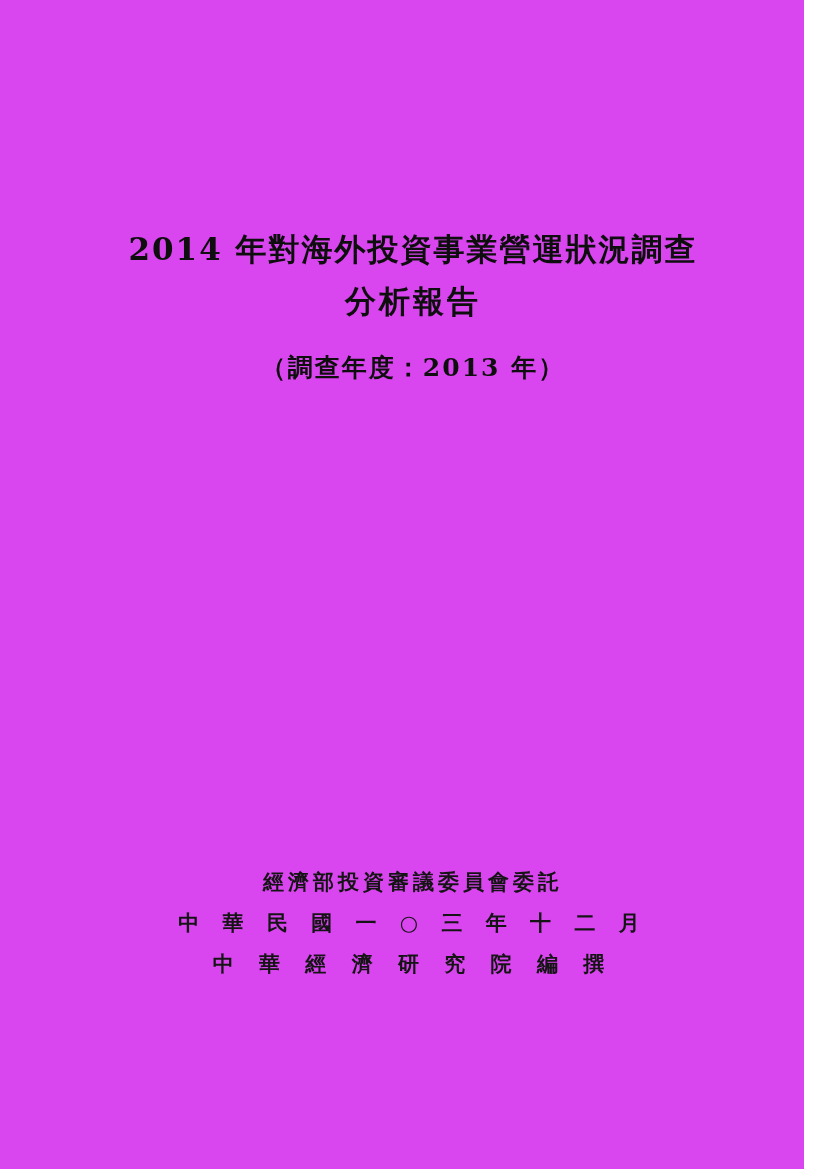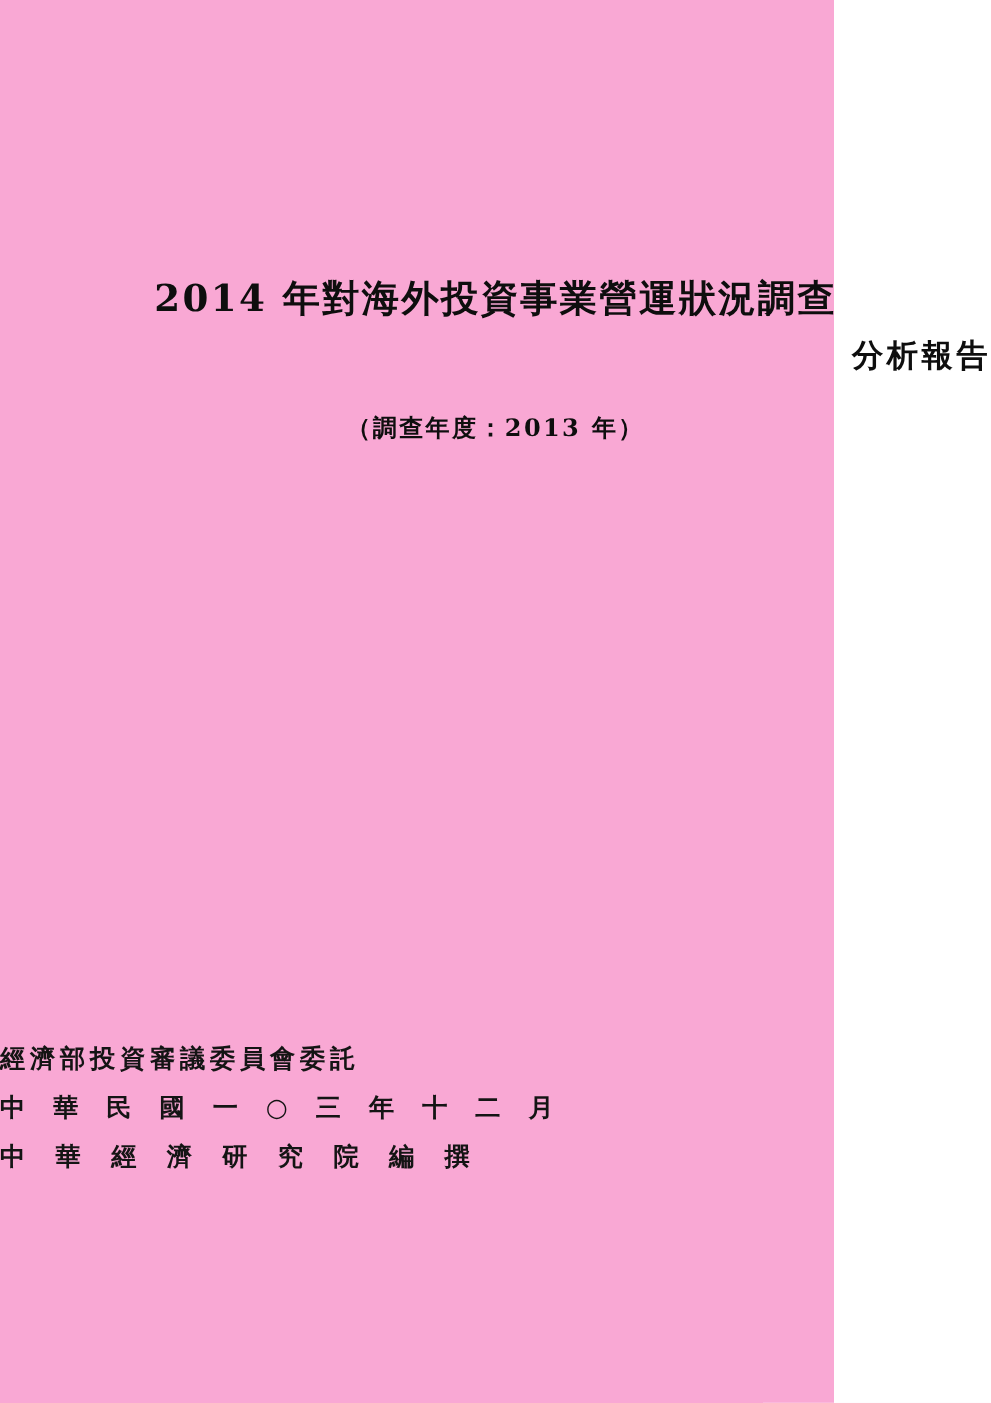--- a/index.html
+++ b/index.html
@@ -11,23 +11,23 @@
     width: 826px;
     height: 1169px;
     font-family: "DejaVu Serif", "Liberation Serif", serif;
     color: #111111;
     position: relative;
     overflow: hidden;
   }
 
   .page {
     position: relative;
-    width: 695px;
+    width: 804px;
     height: 1169px;
-    background: #f9a8d4;
+    background: #d946ef;
     box-sizing: border-box;
   }
 
   
   .title-block {
     position: absolute;
     top: 225px;
     left: 0;
     width: 826px;
     text-align: center;
@@ -36,42 +36,41 @@
   .title-line {
     font-size: 31px;
     font-weight: 700;
     letter-spacing: 2px;
     line-height: 1.55;
     color: #0e0e0e;
     white-space: nowrap;
   }
 
   .title-line.second {
-    font-size: 26px;
+    font-size: 31px;
     letter-spacing: 3px;
     margin-top: 4px;
-    text-align: right;
   }
 
   .subtitle-line {
     margin-top: 26px;
-    font-size: 20px;
+    font-size: 25px;
     font-weight: 700;
     letter-spacing: 2px;
     color: #0e0e0e;
     white-space: nowrap;
   }
 
   
   .imprint-block {
     position: absolute;
     top: 862px;
     left: 0;
     width: 826px;
-    text-align: left;
+    text-align: center;
   }
 
   .imprint-line {
     font-size: 21px;
     font-weight: 600;
     letter-spacing: 4px;
     line-height: 1.95;
     color: #141414;
     white-space: nowrap;
   }

